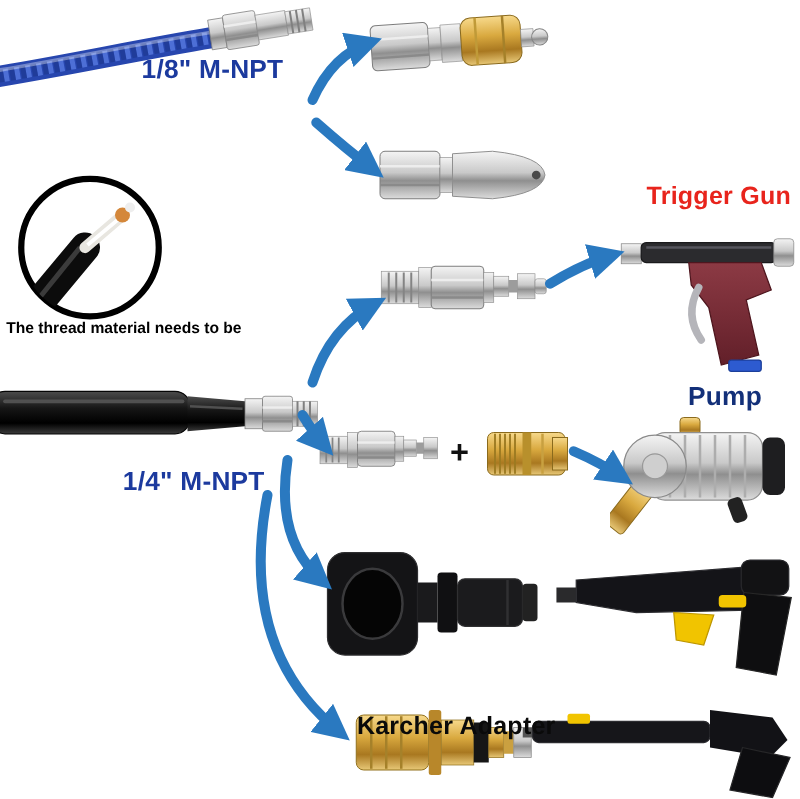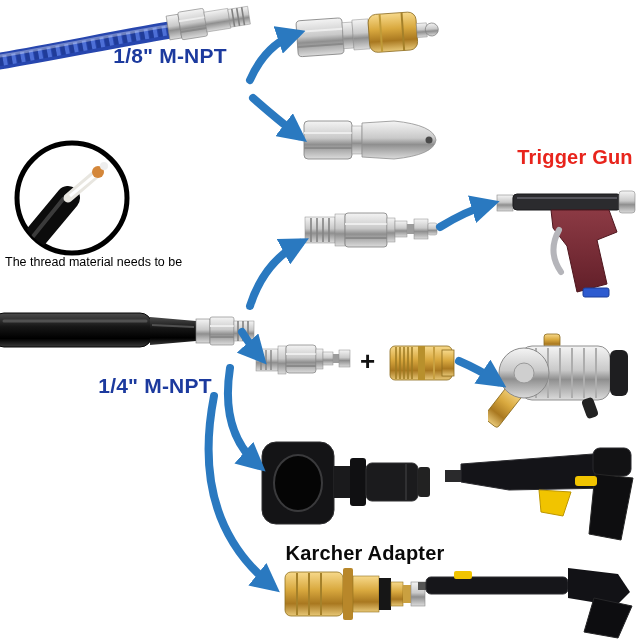--- a/index.html
+++ b/index.html
@@ -6,23 +6,23 @@
   .canvas {
     position:relative; width:640px; height:639px; overflow:hidden;
     background:#fff; font-family:"Liberation Sans", sans-serif;
   }
   .fig { position:absolute; }
   .fig svg { display:block; }
   .lbl { position:absolute; font-weight:bold; text-align:center; letter-spacing:.2px; }
   .lbl-thread { color:var(--thread-label-blue,#1c3a9e); font-size:21px; }
   .lbl-trigger { color:var(--trigger-gun-red,#e8241c); font-size:20px; }
   .lbl-pump { color:var(--pump-navy,#133079); font-size:21px; }
-  .lbl-black { color:var(--adapter-label-black,#111); font-size:20px; }
+  .lbl-black { color:var(--adapter-label-black,#111); font-size:20px;margin-top:28px; }
   .plus { position:absolute; font-weight:bold; font-size:26px; color:#111; }
-  .note { position:absolute; left:5px; top:254px; width:260px; font-weight:normal;
+  .note { position:absolute; left:5px; top:254px; width:260px; font-weight:bold;
           font-size:12.5px; line-height:1.32; color:#000; }
   .note div { white-space:nowrap; }
   .arrows { position:absolute; left:0; top:0; pointer-events:none; }
   .arrow { stroke:var(--arrow-blue,#2a79c0); stroke-width:8; fill:none; stroke-linecap:round; marker-end:url(#ah); }
   .ah-fill { fill:var(--arrow-blue,#2a79c0); }
   .rot-a { transform:rotate(-4deg); }
 </style>
 </head>
 <body>
 
@@ -294,15 +294,16 @@
     <path class="arrow" d="M 230 368 Q 220 432 258 465"></path>
     <path class="arrow" d="M 214 396 Q 190 520 272 586"></path>
   </svg>
 
   <div class="lbl lbl-thread" style="left:100px;top:44px;width:140px">1/8" M-NPT</div>
   <div class="lbl lbl-trigger" style="left:505px;top:146px;width:140px">Trigger Gun</div>
   <div class="note">
     <div>The thread material needs to be</div>
   </div>
   <div class="lbl lbl-thread" style="left:85px;top:374px;width:140px">1/4" M-NPT</div>
+  <div class="lbl lbl-pump" style="left:535px;top:306px;width:90px">Pump</div>
   <div class="lbl lbl-black" style="left:280px;top:542px;width:170px">Karcher Adapter</div>
 
 </div>
 
 </body></html>

